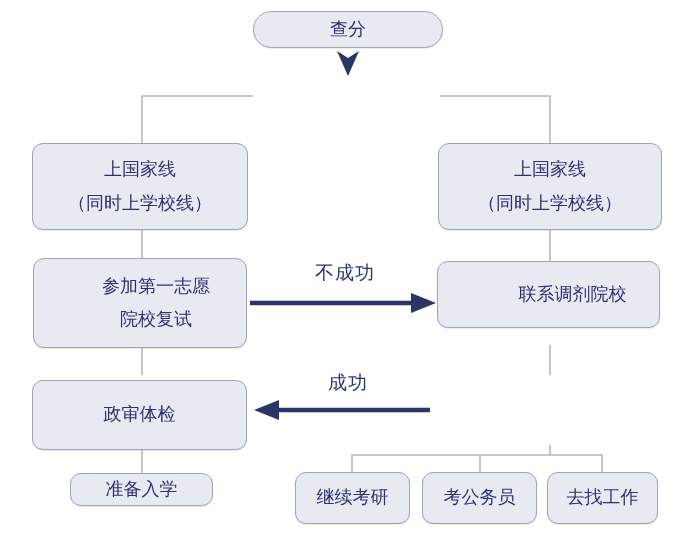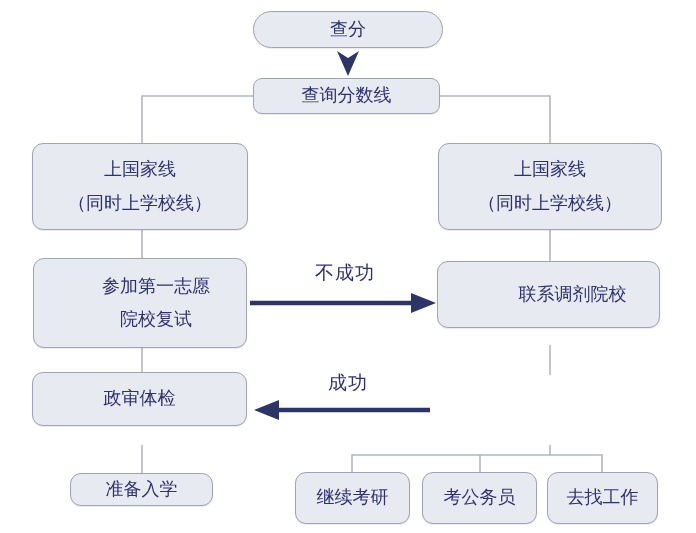--- a/index.html
+++ b/index.html
@@ -55,34 +55,33 @@
 
     <polygon class="head" points="337,51 348,76 359,51 348,58"></polygon>
     <line class="thick" x1="250" y1="303" x2="413" y2="303"></line>
     <polygon class="head" points="436,303 411,293 411,313"></polygon>
     <line class="thick" x1="430" y1="410" x2="277" y2="410"></line>
     <polygon class="head" points="254,410 279,400 279,420"></polygon>
   </svg>
 
   <div class="node pill" style="left:253px;top:11px;width:190px;height:37px;text-align:right;">查分</div>
 
-  <div class="node" style="left:253px;top:78px;width:187px;height:36px;border-radius:9px;">查询分数线</div>
 
   <div class="node" style="left:32px;top:143px;width:216px;height:87px;">上国家线
 （同时上学校线）</div>
 
   <div class="node" style="left:438px;top:143px;width:224px;height:87px;">上国家线
 （同时上学校线）</div>
 
   <div class="node" style="left:33px;top:258px;width:214px;height:90px;padding-left:32px;">参加第一志愿
 院校复试</div>
 
   <div class="node" style="left:437px;top:261px;width:223px;height:67px;padding-left:48px;">联系调剂院校</div>
 
-  <div class="node" style="left:32px;top:372px;width:215px;height:54px;">政审体检</div>
+  <div class="node" style="left:32px;top:380px;width:215px;height:70px;">政审体检</div>
 
 
   <div class="node" style="left:70px;top:473px;width:143px;height:33px;font-family:Liberation Serif, serif;">准备入学</div>
 
   <div class="node" style="left:295px;top:472px;width:115px;height:52px;">继续考研</div>
 
   <div class="node" style="left:422px;top:472px;width:115px;height:52px;">考公务员</div>
 
   <div class="node" style="left:547px;top:472px;width:111px;height:52px;">去找工作</div>
 

